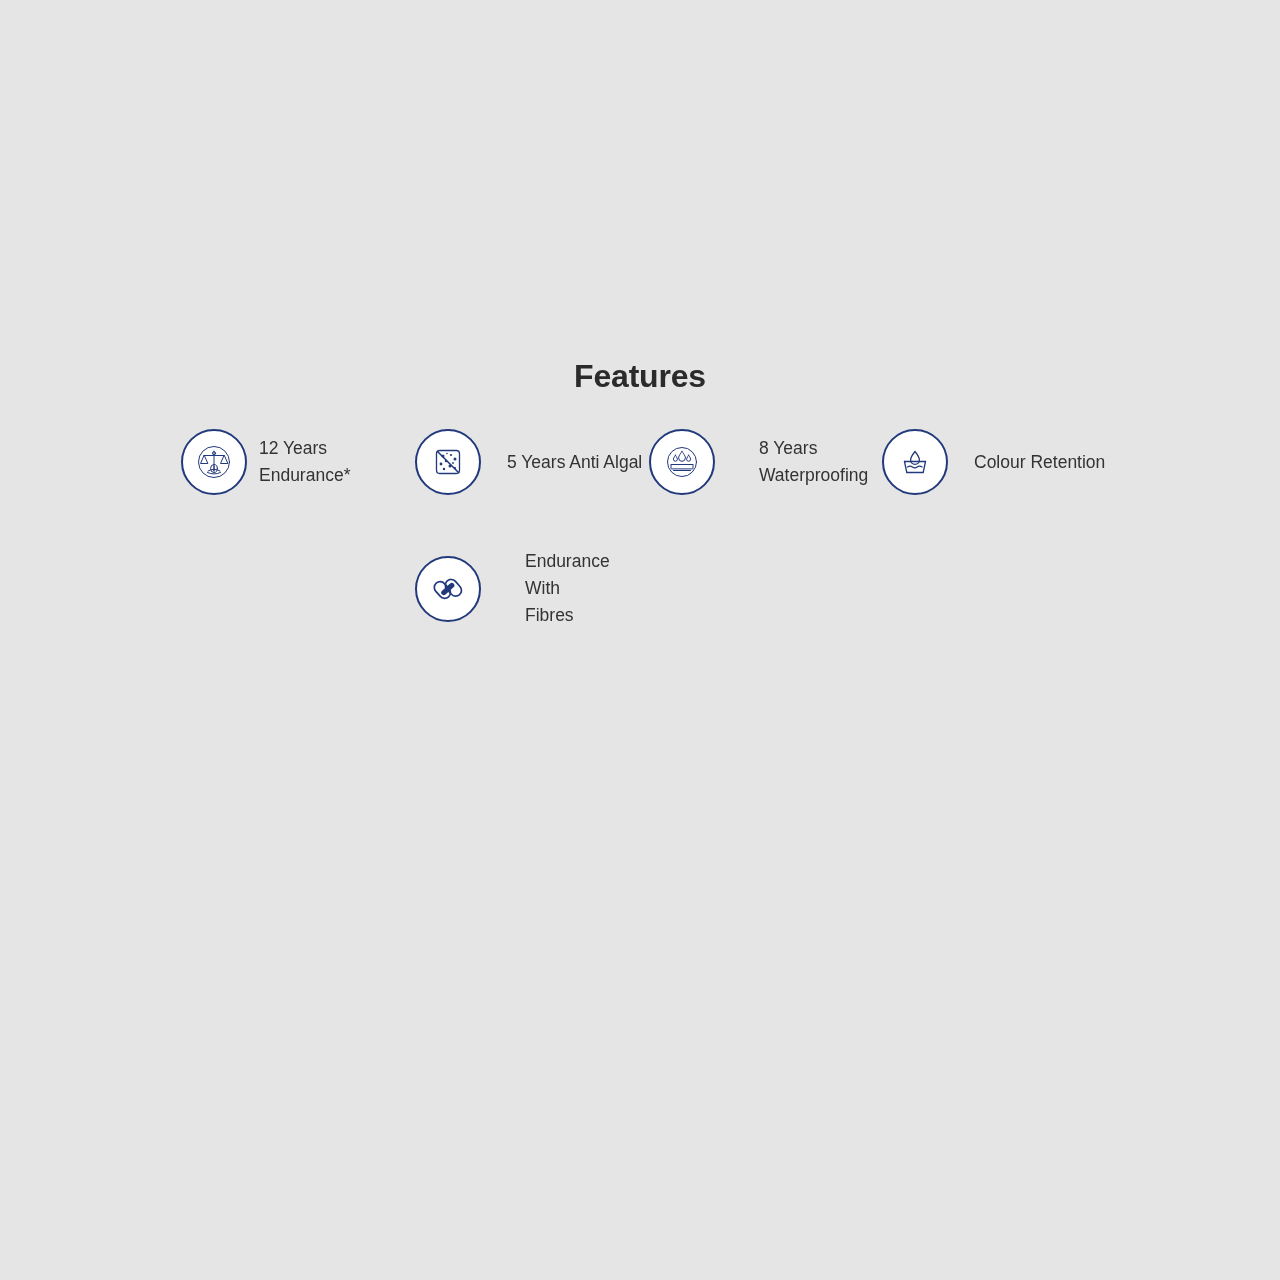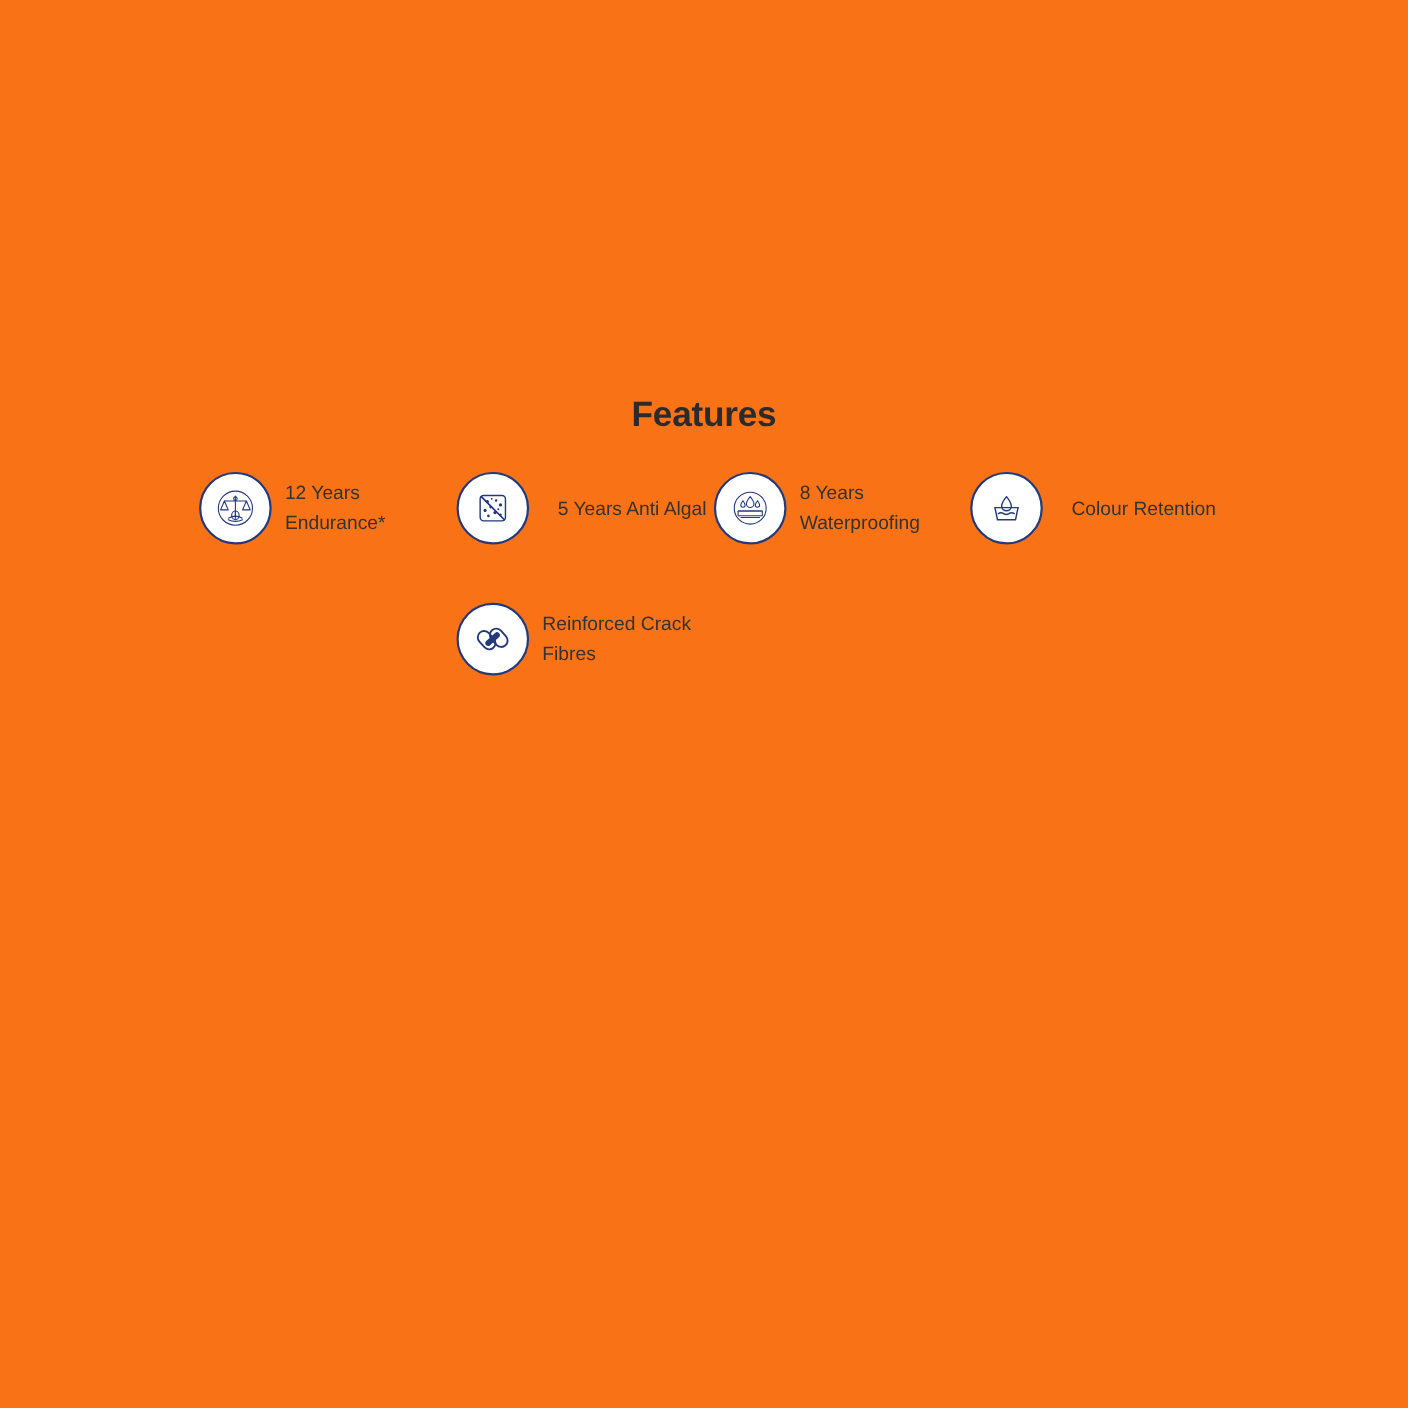--- a/index.html
+++ b/index.html
@@ -12,21 +12,21 @@
   }
   body {
     font-family: "Liberation Sans", sans-serif;
     -webkit-font-smoothing: antialiased;
   }
 
   .page {
     position: relative;
     width: 1280px;
     height: 1280px;
-    background: #f97316;
+    background: #e5e5e5;
   }
 
   
   .features-title {
     position: absolute;
     left: 0;
     top: 328px;
     width: 1280px;
     text-align: center;
     font-size: 32px;
@@ -47,21 +47,21 @@
 
   .feature {
     display: flex;
     align-items: center;
     flex-direction: row;
   }
 
   
   .slot-1 { width: 234px; }
   .slot-2 { width: 234px; }
-  .slot-3 { width: 233px; }
+  .slot-3 { width: 233px; gap: 32px; }
   .slot-4 { width: 234px; }
 
   .icon-circle {
     flex: 0 0 auto;
     width: 66px;
     height: 66px;
     border-radius: 50%;
     border: 2px solid #22397c;
     background: #ffffff;
     display: flex;
@@ -166,19 +166,19 @@
 
 
     <div class="feature slot-3">
       <div class="icon-circle">
         <svg width="40" height="40" viewBox="0 0 40 40" fill="none" stroke="#22397c" stroke-width="1.7" stroke-linecap="round" stroke-linejoin="round">
           <rect x="8.6" y="11.8" width="11.6" height="18.4" rx="5.8" transform="rotate(-42 14.4 21)"></rect>
           <rect x="19.6" y="9.6" width="11.6" height="18.4" rx="5.8" transform="rotate(-42 25.4 18.8)"></rect>
           <line x1="15.8" y1="23.6" x2="23.8" y2="16.4" stroke-width="5.2"></line>
         </svg>
       </div>
-      <div class="feature-label">Reinforced Crack
+      <div class="feature-label">Endurance With
 Fibres</div>
     </div>
 
   </div>
 
 </div>
 
 </body></html>

